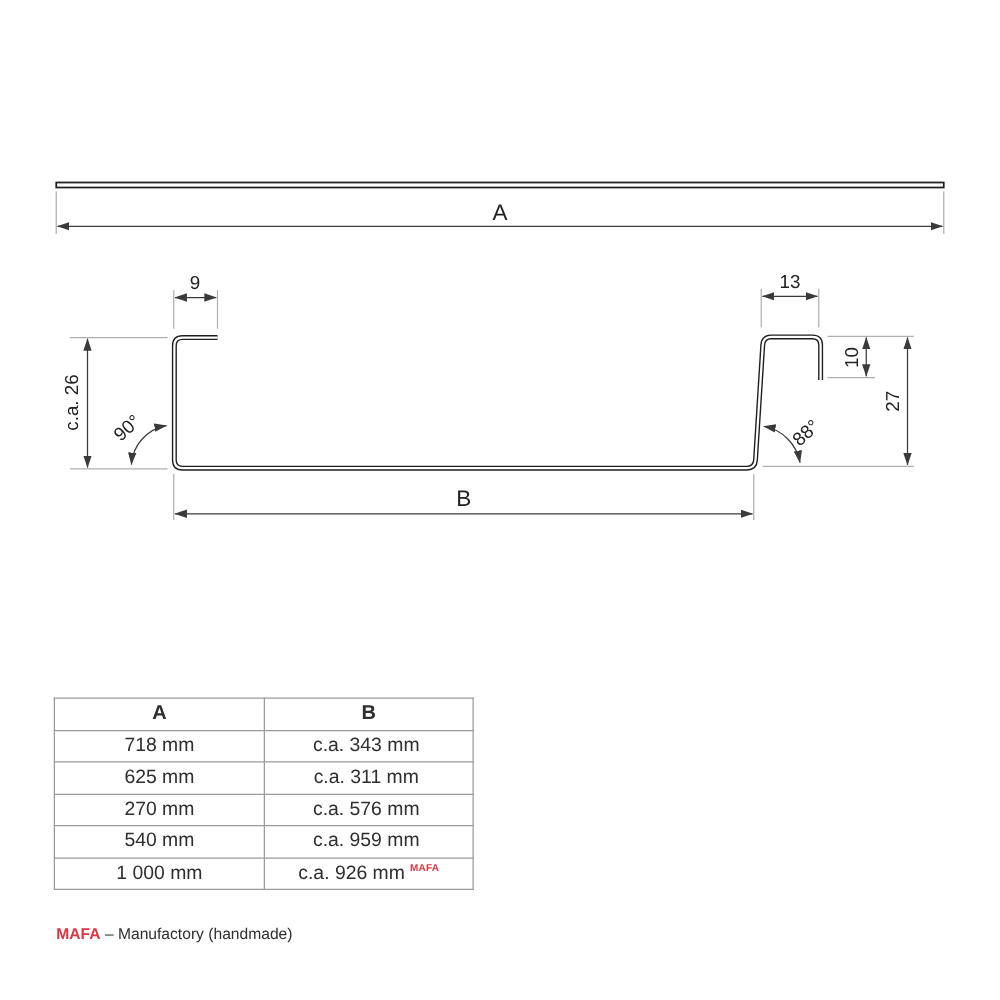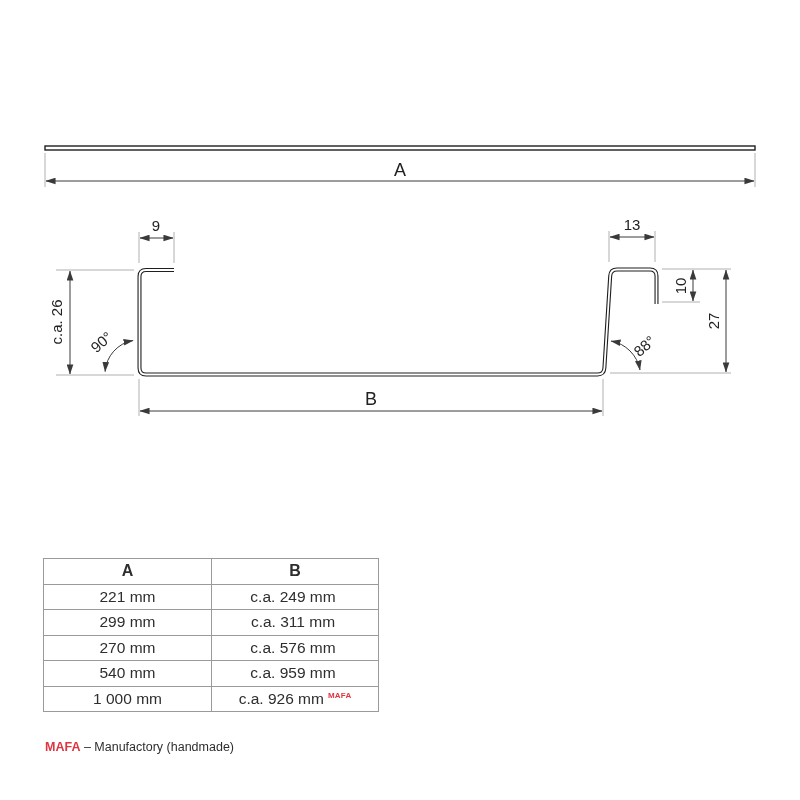--- a/index.html
+++ b/index.html
@@ -143,25 +143,25 @@
           <col class="col-b">
         </colgroup>
       <thead>
         <tr>
           <th>A</th>
           <th>B</th>
         </tr>
       </thead>
       <tbody>
         <tr>
-          <td><span>221 mm</span></td>
-          <td><span>c.a. 249 mm</span><sup class="mafa-sup"></sup></td>
+          <td><span>718 mm</span></td>
+          <td><span>c.a. 343 mm</span><sup class="mafa-sup"></sup></td>
         </tr>
         <tr>
-          <td><span>299 mm</span></td>
+          <td><span>625 mm</span></td>
           <td><span>c.a. 311 mm</span><sup class="mafa-sup"></sup></td>
         </tr>
         <tr>
           <td><span>270 mm</span></td>
           <td><span>c.a. 576 mm</span><sup class="mafa-sup"></sup></td>
         </tr>
         <tr>
           <td><span>540 mm</span></td>
           <td><span>c.a. 959 mm</span><sup class="mafa-sup"></sup></td>
         </tr>

